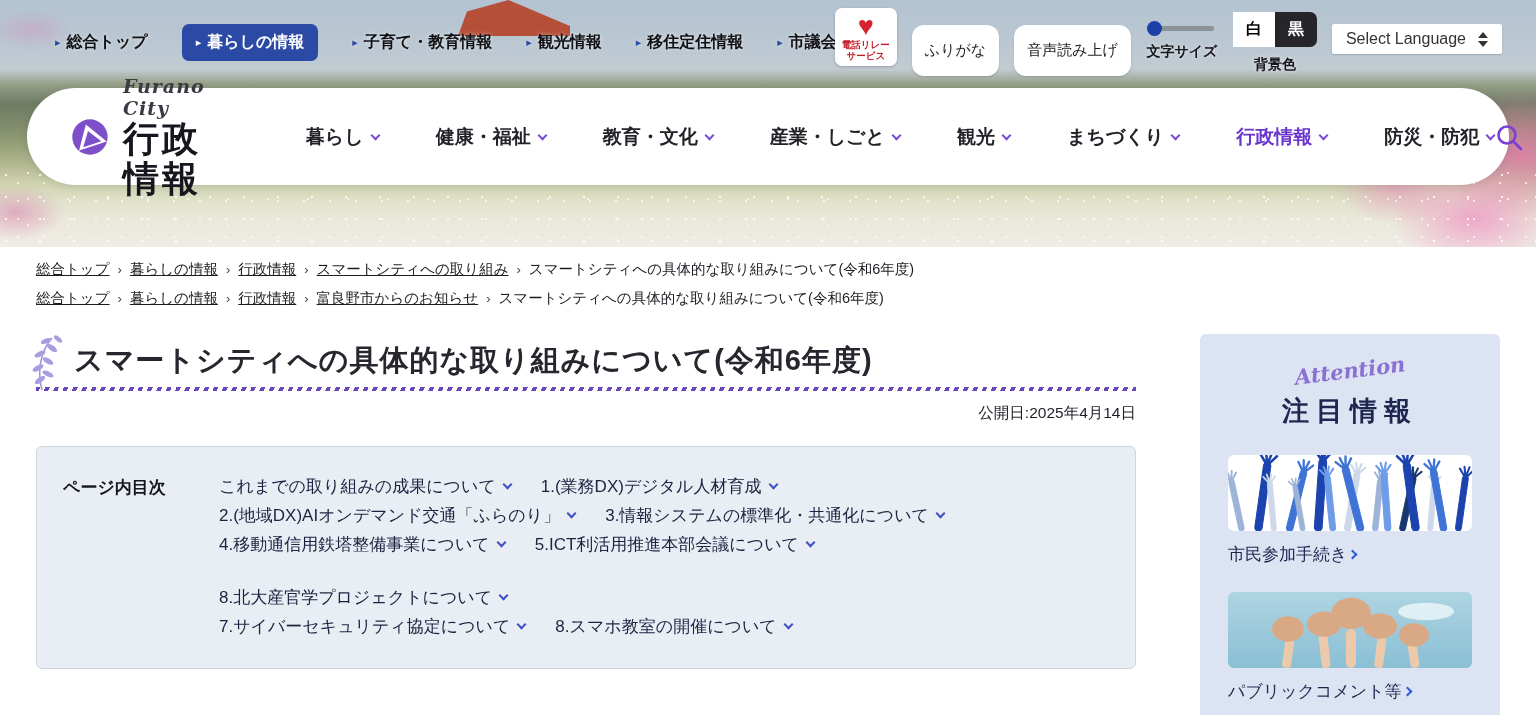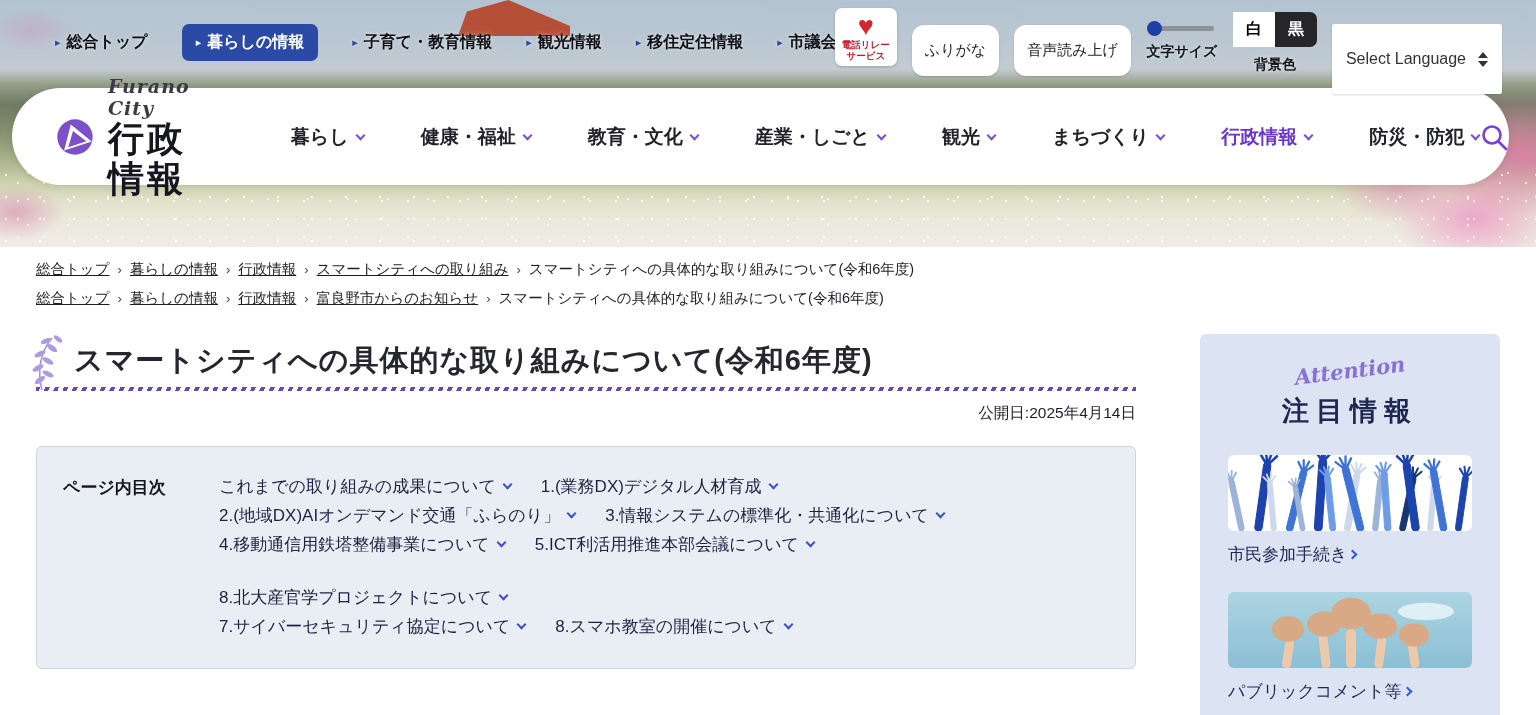--- a/index.html
+++ b/index.html
@@ -52,31 +52,31 @@
   .slider-knob { position:absolute; left:-3px; top:-5px; width:15px; height:15px;
     border-radius:50%; background:#1d3fa8; }
   .util-label { font-size:14px; font-weight:bold; color:#15151a; margin-top:12px;
     text-shadow:0 0 4px rgba(255,255,255,.6); white-space:nowrap; }
   .bg-block { margin-top:4px; text-align:center; }
   .bg-toggle { display:flex; }
   .bg-white { background:#fff; color:#000; padding:7px 13px; font-size:16px; font-weight:bold; }
   .bg-black { background:#26262a; color:#fff; padding:7px 13px; font-size:16px;
     font-weight:bold; border-radius:0 7px 7px 0; }
   .bg-block .util-label { margin-top:9px; }
-  .lang-select { margin-top:16px; background:#fff; padding:26px 14px; font-size:16px;
+  .lang-select { margin-top:16px; background:#fff; padding:6px 14px; font-size:16px;
     color:#333; display:flex; align-items:center; gap:12px; border-radius:2px;
     box-shadow:0 1px 2px rgba(0,0,0,.15); white-space:nowrap; }
   .sort-arrows { display:inline-flex; flex-direction:column; gap:3px; }
   .tri-up { width:0; height:0; border-left:5px solid transparent;
     border-right:5px solid transparent; border-bottom:6px solid #333; display:block; }
   .tri-down { width:0; height:0; border-left:5px solid transparent;
     border-right:5px solid transparent; border-top:6px solid #333; display:block; }
 
   
-  .site-header { position:absolute; left:12px; right:27px; top:88px; height:97px;
+  .site-header { position:absolute; left:27px; right:27px; top:88px; height:97px;
     background:#fff; border-radius:49px; display:flex; align-items:center; padding:0 44px;
     box-shadow:0 2px 8px rgba(0,0,0,.10); z-index:2; }
   .logo { display:flex; align-items:center; gap:14px; }
   .logo-en { font-family:"DejaVu Serif","Liberation Serif",serif; font-style:italic;
     font-weight:bold; font-size:19px; color:#3a3a45; letter-spacing:1px; }
   .logo-jp { font-size:36px; font-weight:bold; color:#16161e; letter-spacing:3px;
     line-height:1.1; }
   .main-nav { margin-left:64px; display:flex; align-items:center; gap:40px; }
   .nav-item { display:flex; align-items:center; font-size:19px; font-weight:bold;
     color:#222229; white-space:nowrap;margin-left:17px; }

